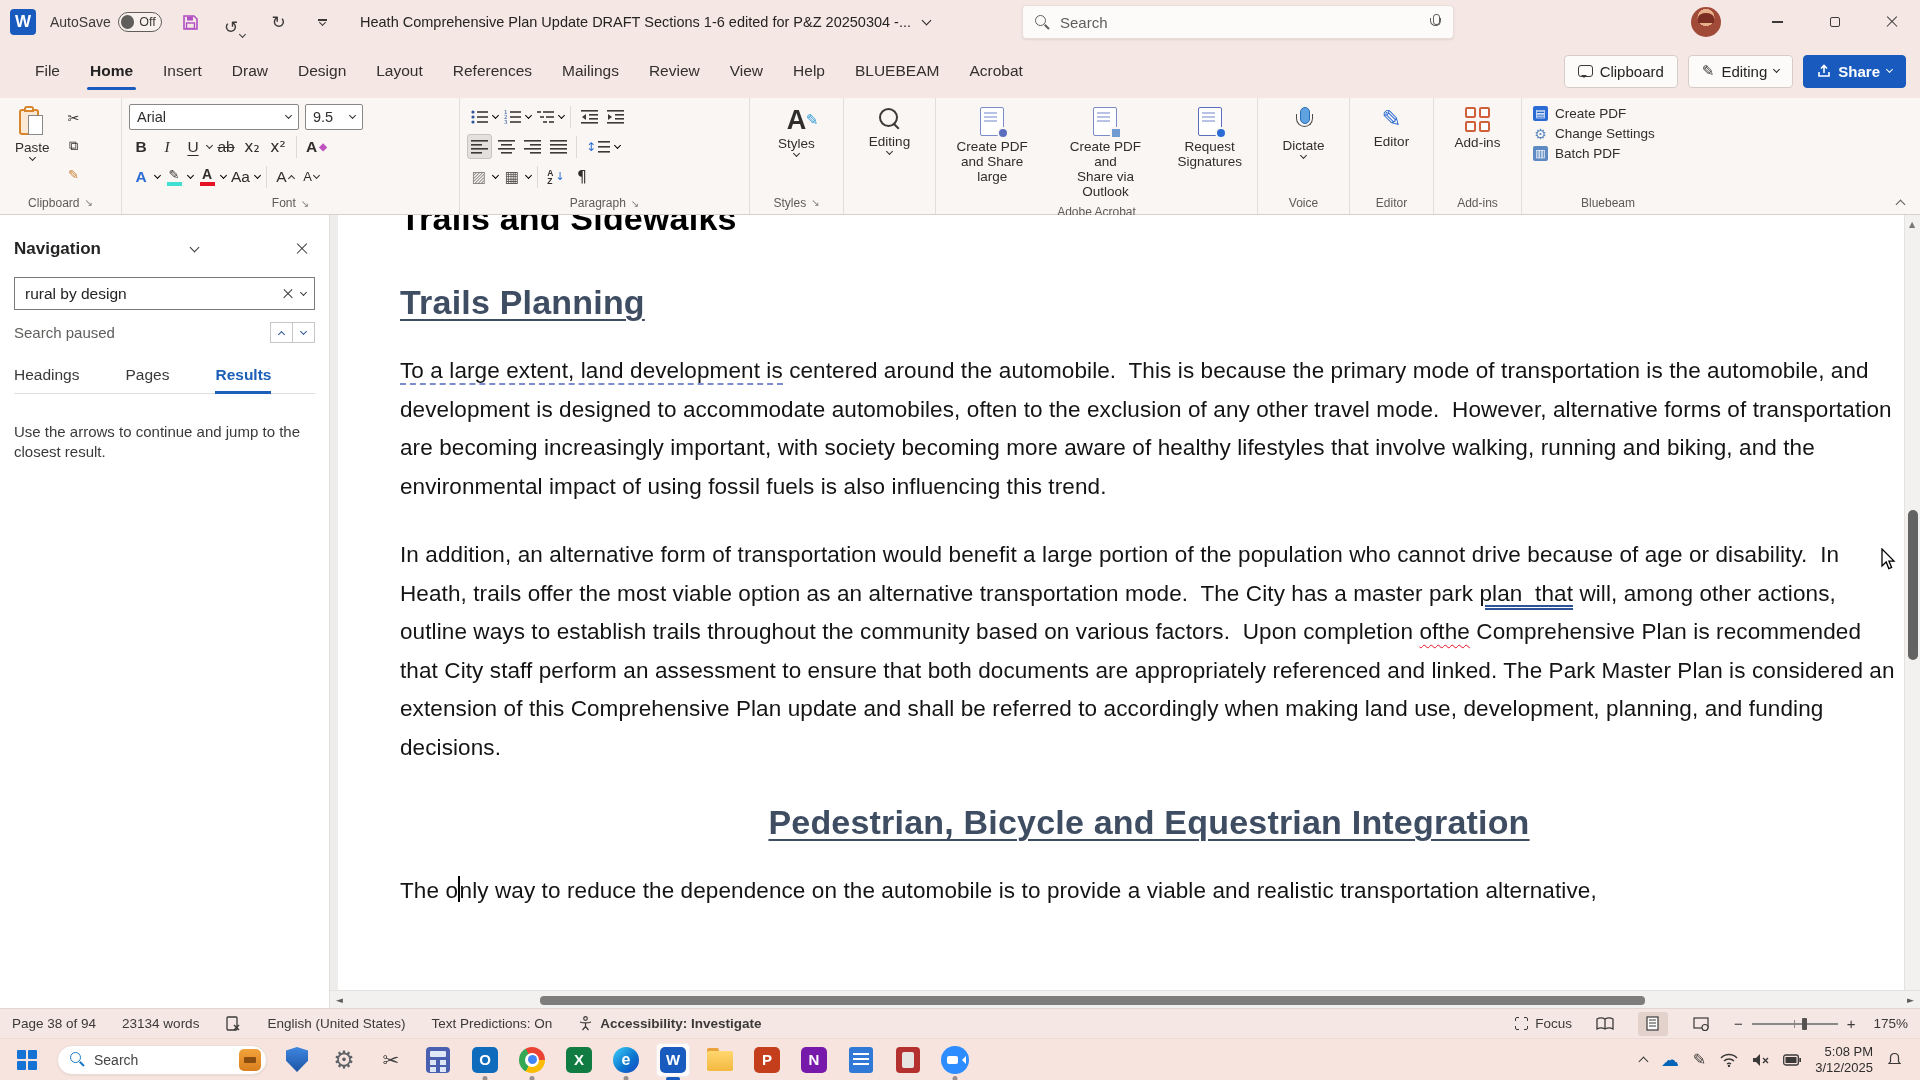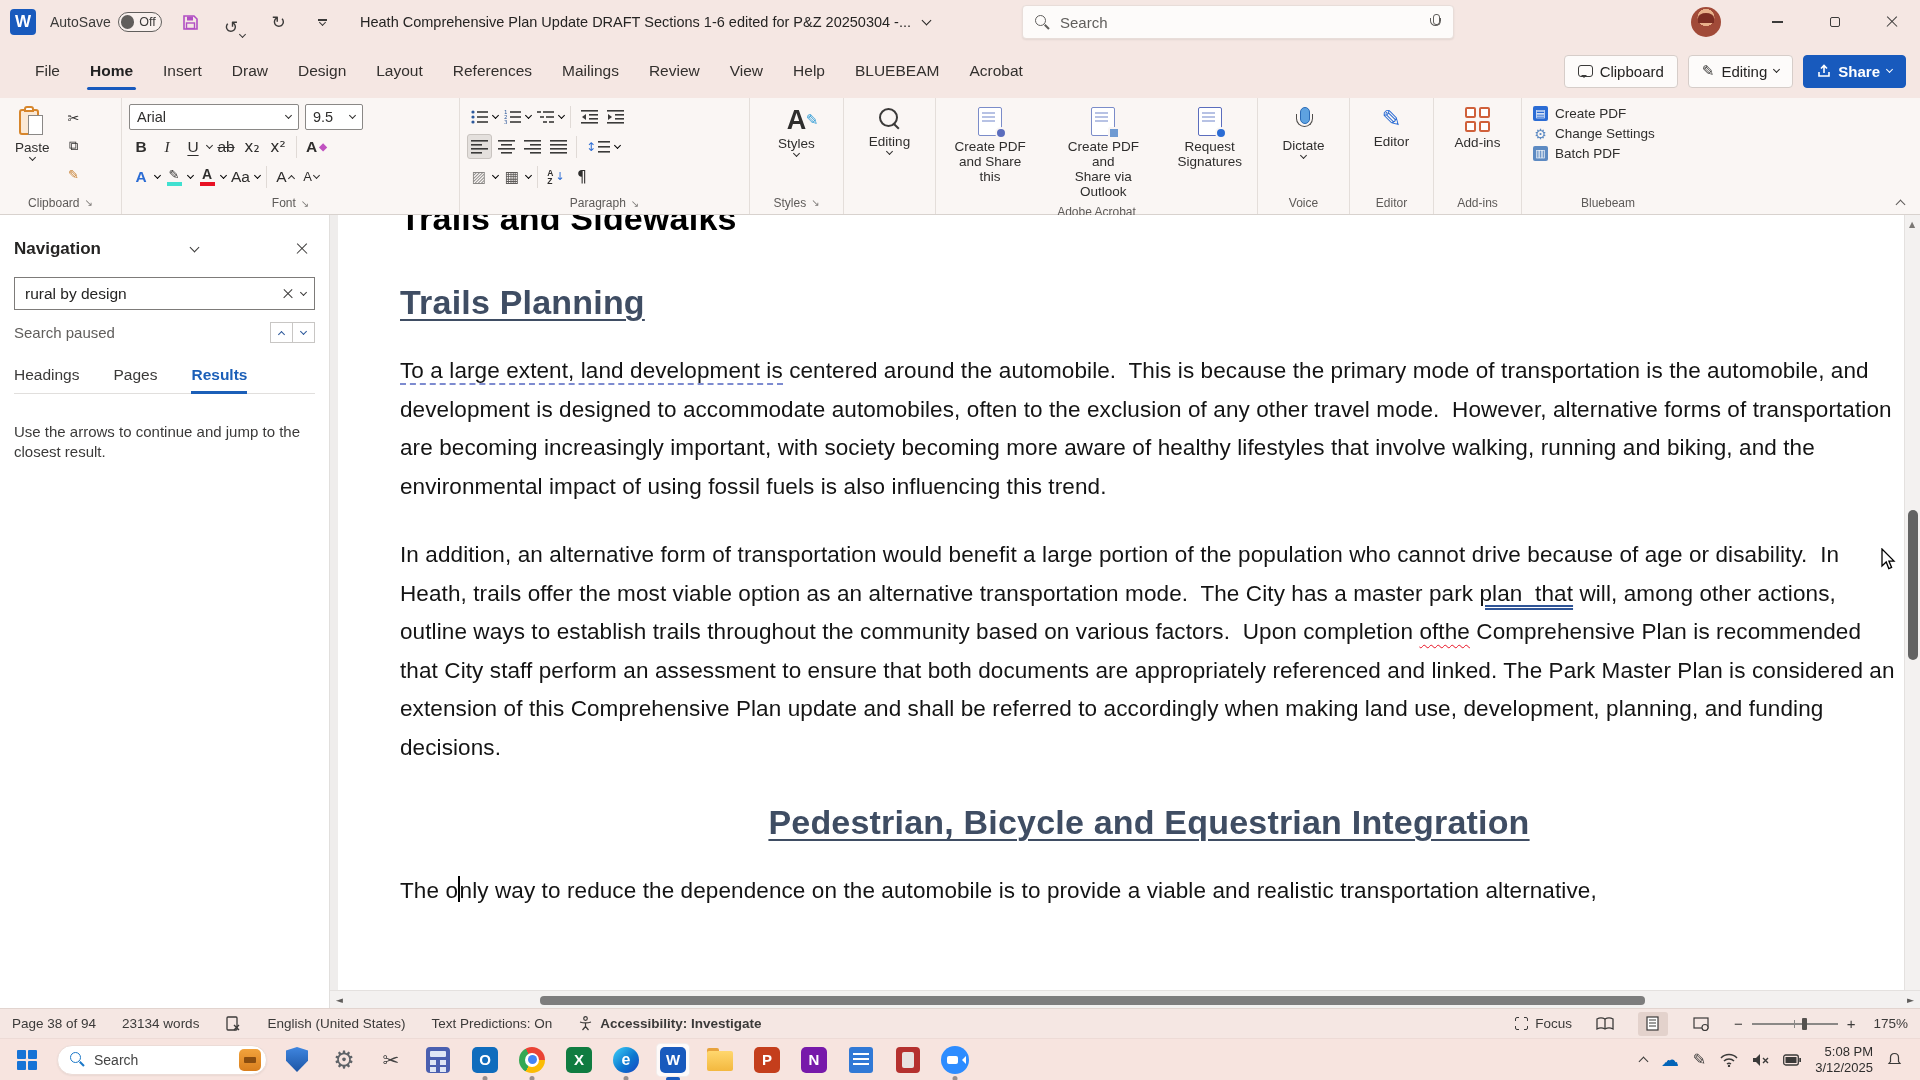--- a/index.html
+++ b/index.html
@@ -111,21 +111,21 @@
   .np-x::before,.np-x::after { content:""; position:absolute; left:-1px; top:5px; width:14px; height:1.4px; background:#3b3a39; }
   .np-x::before { transform:rotate(45deg);} .np-x::after { transform:rotate(-45deg);}
   .np-search { margin-top:18px; height:33px; border:1px solid #7d7b79; background:#fff; display:flex; align-items:center; padding:0 8px 0 10px; gap:8px; }
   .np-search input { border:none; outline:none; flex:1; font-size:15.5px; color:#252423; font-family:"Liberation Sans",sans-serif; background:transparent; }
   .np-search .xsm { position:relative; width:10px; height:10px; }
   .np-search .xsm::before,.np-search .xsm::after { content:""; position:absolute; left:-1px; top:4px; width:12px; height:1.3px; background:#3b3a39; }
   .np-search .xsm::before { transform:rotate(45deg);} .np-search .xsm::after { transform:rotate(-45deg);}
   .np-status { margin-top:12px; display:flex; align-items:center; font-size:15px; color:#605e5c; }
   .np-arrows { margin-left:auto; display:flex; }
   .np-arrow { width:23px; height:21px; border:1px solid #c8c6c4; display:flex; align-items:center; justify-content:center; color:#2b579a; background:#fff; }
-  .np-tabs { margin-top:16px; display:flex; gap:0; border-bottom:1px solid #e1dfdd; }
+  .np-tabs { margin-top:16px; display:flex; gap:12px; border-bottom:1px solid #e1dfdd; }
   .np-tab { padding:7px 0 9px; margin-right:34px; font-size:15.5px; color:#3b3a39; position:relative; }
   .np-tab.active { color:#1b5fb8; font-weight:bold; }
   .np-tab.active::after { content:""; position:absolute; left:0; right:0; bottom:-1px; height:3px; background:#1b5fb8; }
   .np-msg { margin-top:28px; font-size:15px; color:#3b3a39; line-height:20px; }
   .np-msg + .np-msg { margin-top:13px; }
 
   
   .canvas { position:relative; flex:1; background:#efedec; }
   .page { position:absolute; left:8px; top:0; right:16px; bottom:18px; background:#fff; overflow:hidden; }
   .doc { margin:0 6px 0 62px; color:#141414; }
@@ -561,21 +561,21 @@
       <div class="rg-label"></div>
     </div>
 
     <div class="rgroup" style="flex-basis:322px">
       <div class="rg-body" style="gap:10px;justify-content:center">
         <div class="bigbtn">
           <span class="pdoc">
               <span class="adorn"></span>
             </span>
           <span class="lbl">Create PDF</span>
-          <span class="lbl" style="margin-top:-3px">and Share this</span>
+          <span class="lbl" style="margin-top:-3px">and Share large</span>
         </div>
         <div class="bigbtn">
           <span class="pdoc">
               <span class="adorn mail"></span>
             </span>
           <span class="lbl">Create PDF and</span>
           <span class="lbl" style="margin-top:-3px">Share via Outlook</span>
         </div>
         <div class="bigbtn">
           <span class="pdoc person">

